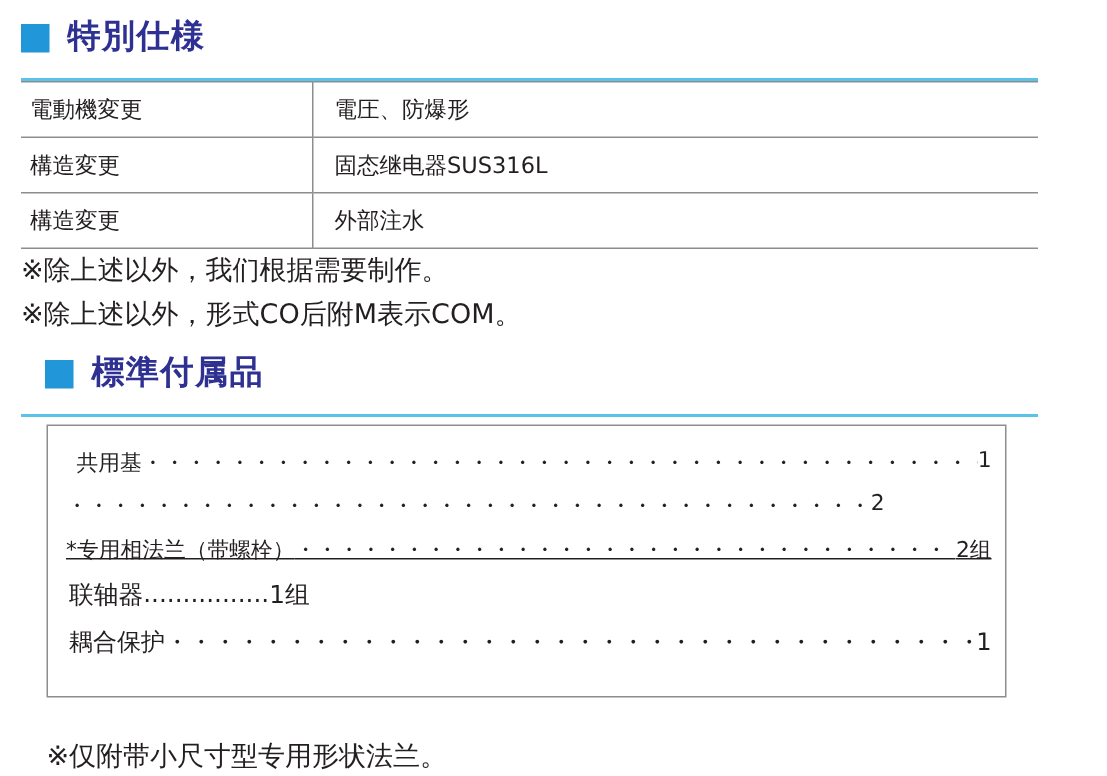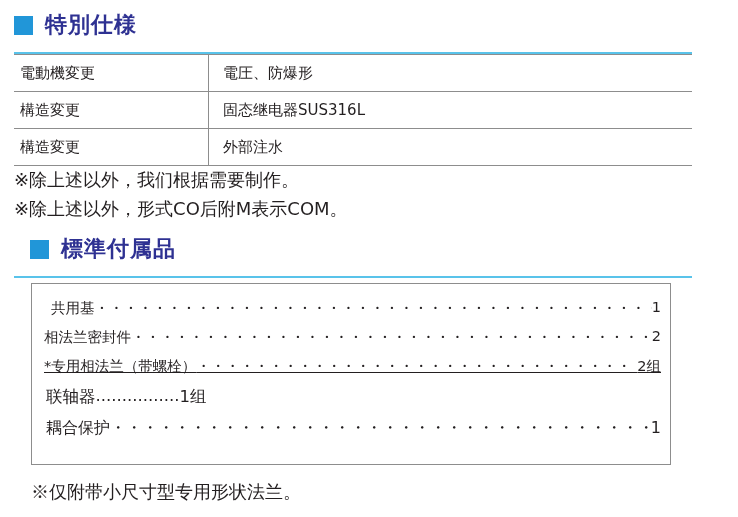--- a/index.html
+++ b/index.html
@@ -146,21 +146,21 @@
 
   
   #acc-row-1 { padding-left: 10px; }
   #acc-row-2 { padding-left: 3px; }
   #acc-row-3 { padding-left: 3px; text-decoration: underline; }
   #acc-row-4 { padding-left: 5px; font-size: 16px; }
   #acc-row-4 .name, #acc-row-4 .leader, #acc-row-4 .qty { font-size: 16.5px; }
   #acc-row-5 { padding-left: 5px; }
   #acc-row-5 .name, #acc-row-5 .leader, #acc-row-5 .qty { font-size: 16px; }
 
-  #acc-note { left: 31px; top: 480px; font-family: Liberation Mono, monospace; }
+  #acc-note { left: 31px; top: 492px; }
 </style>
 </head>
 <body>
 
 <div class="section-head" id="spec-head">
   <span class="head-marker"></span>
   <span class="head-text">特別仕様</span>
 </div>
 <div class="head-underline" id="spec-head-underline"></div>
 
@@ -191,21 +191,20 @@
 <div class="head-underline" id="acc-head-underline"></div>
 
 <div id="acc-box"></div>
 <div id="acc-list">
   <div class="acc-row" id="acc-row-1">
     <span class="name">共用基</span>
     <span class="leader">・・・・・・・・・・・・・・・・・・・・・・・・・・・・・・・・・・・・・・・・・・</span>
     <span class="qty">1</span>
   </div>
   <div class="acc-row" id="acc-row-2">
-    <span class="name">相法兰密封件</span>
     <span class="leader">・・・・・・・・・・・・・・・・・・・・・・・・・・・・・・・・・・・・・</span>
     <span class="qty">2</span>
   </div>
   <div class="acc-row" id="acc-row-3">
     <span class="name">*专用相法兰（带螺栓）</span>
     <span class="leader">・・・・・・・・・・・・・・・・・・・・・・・・・・・・・・・</span>
     <span class="qty">2组</span>
   </div>
   <div class="acc-row" id="acc-row-4">
     <span class="name">联轴器</span>

